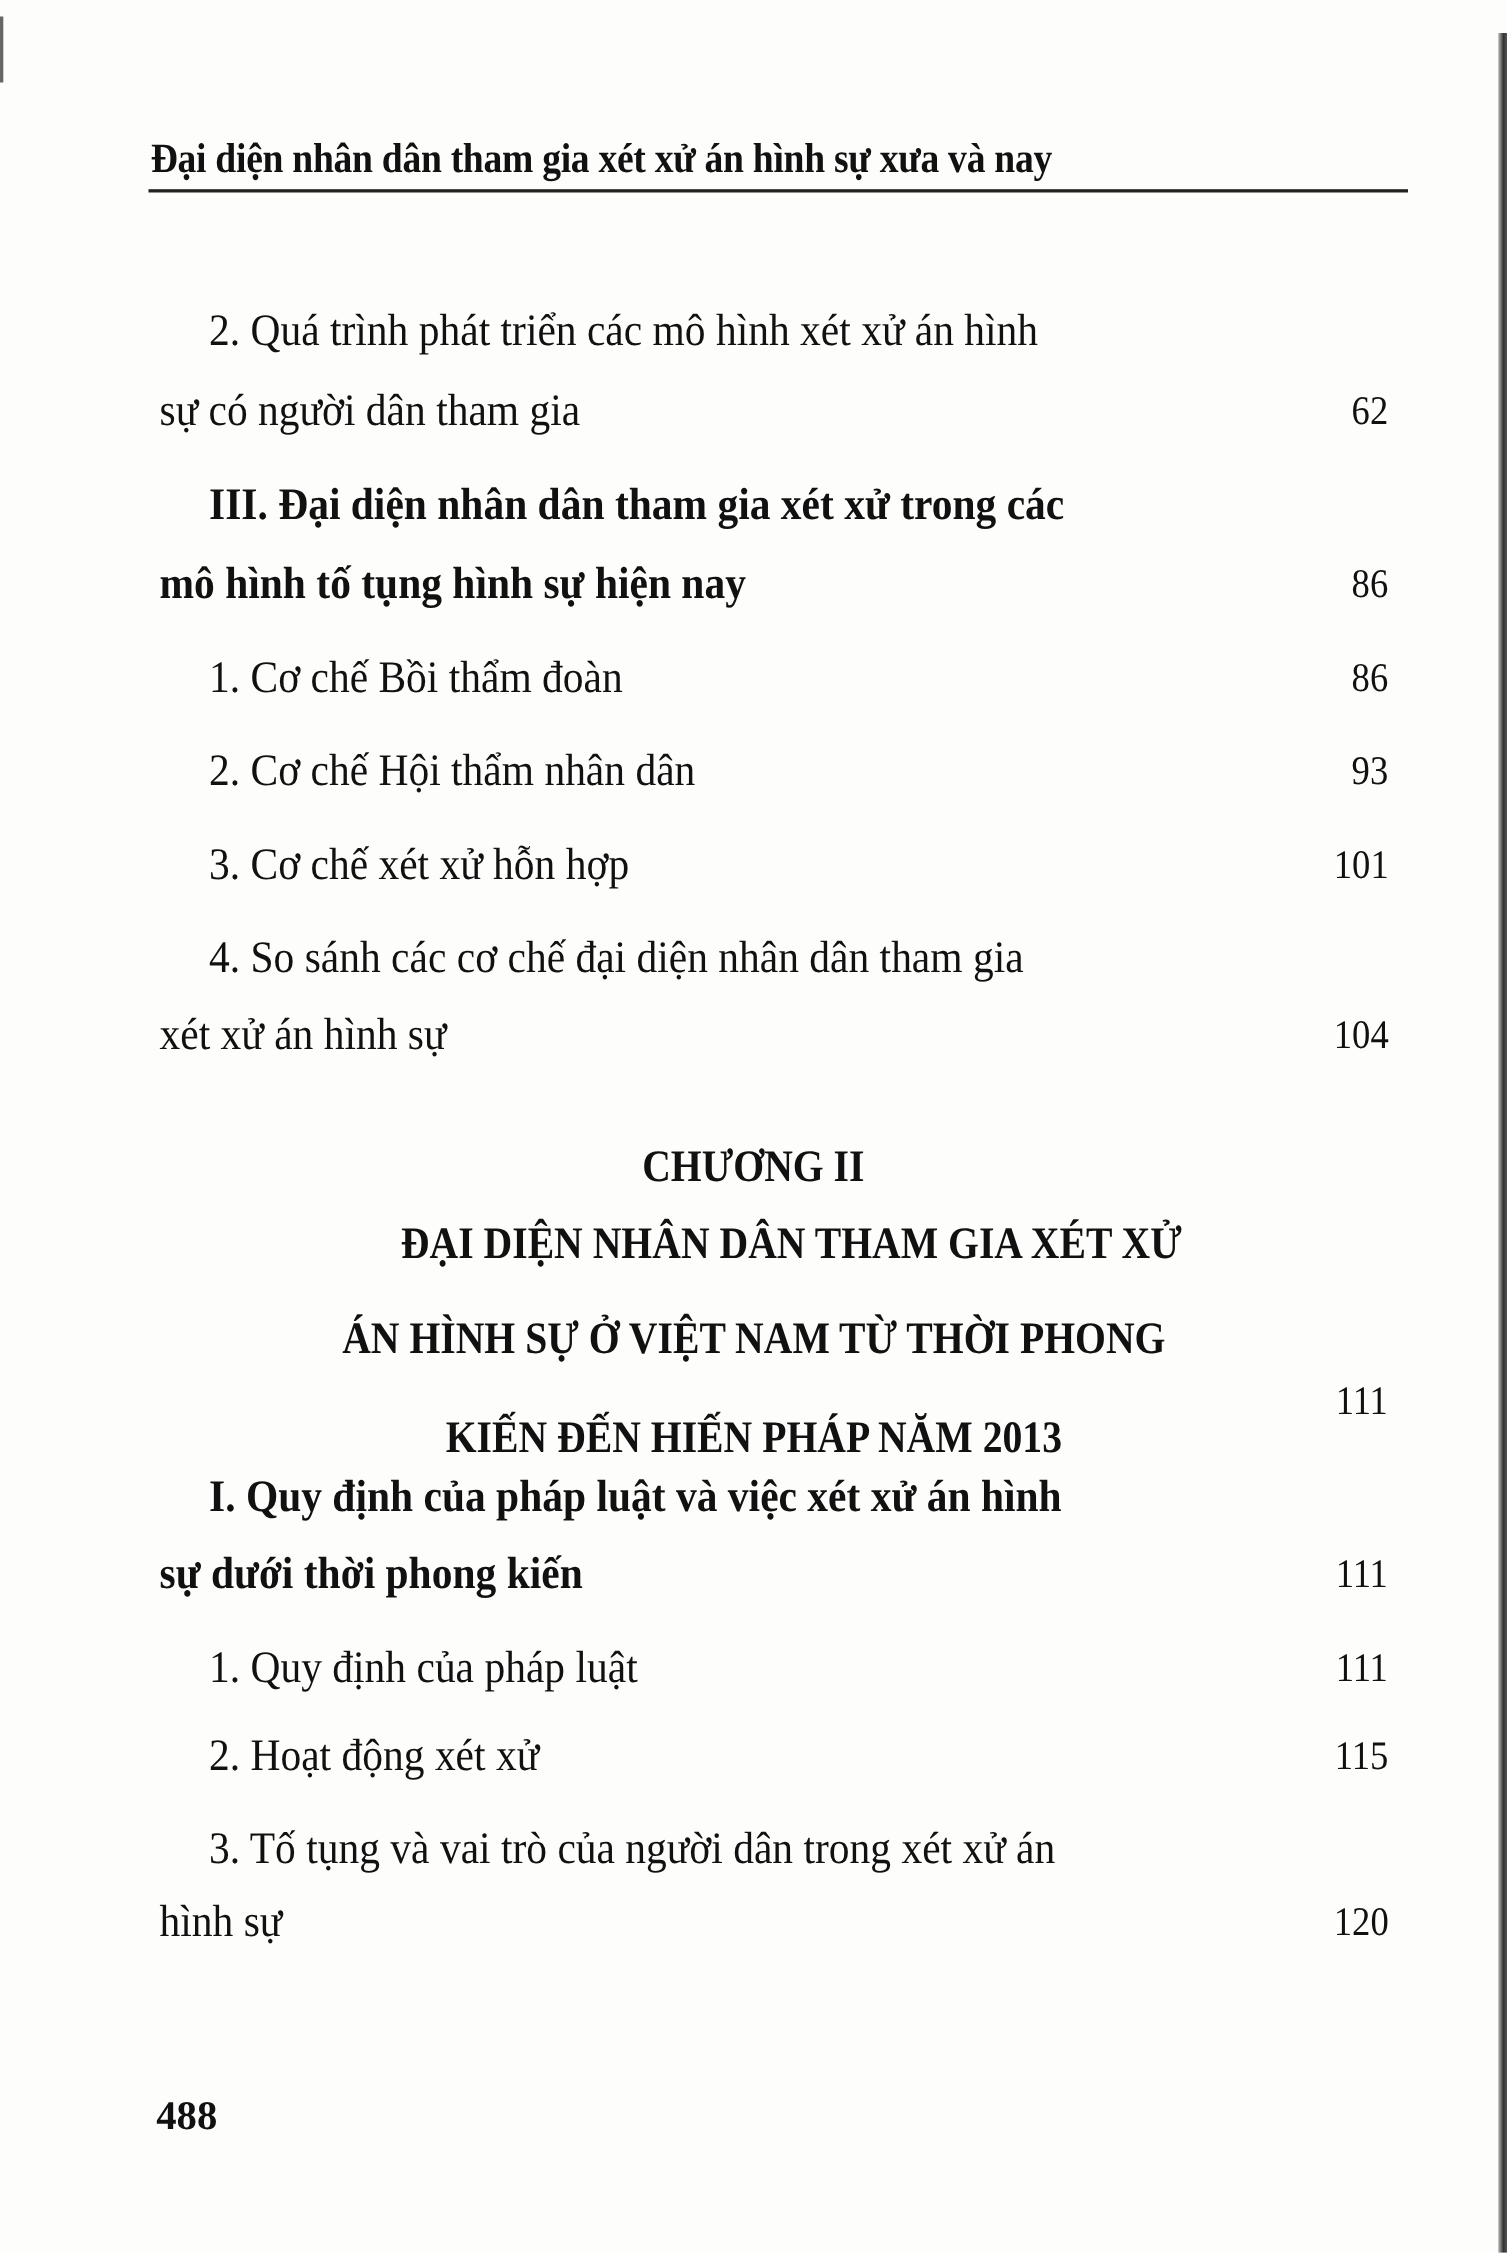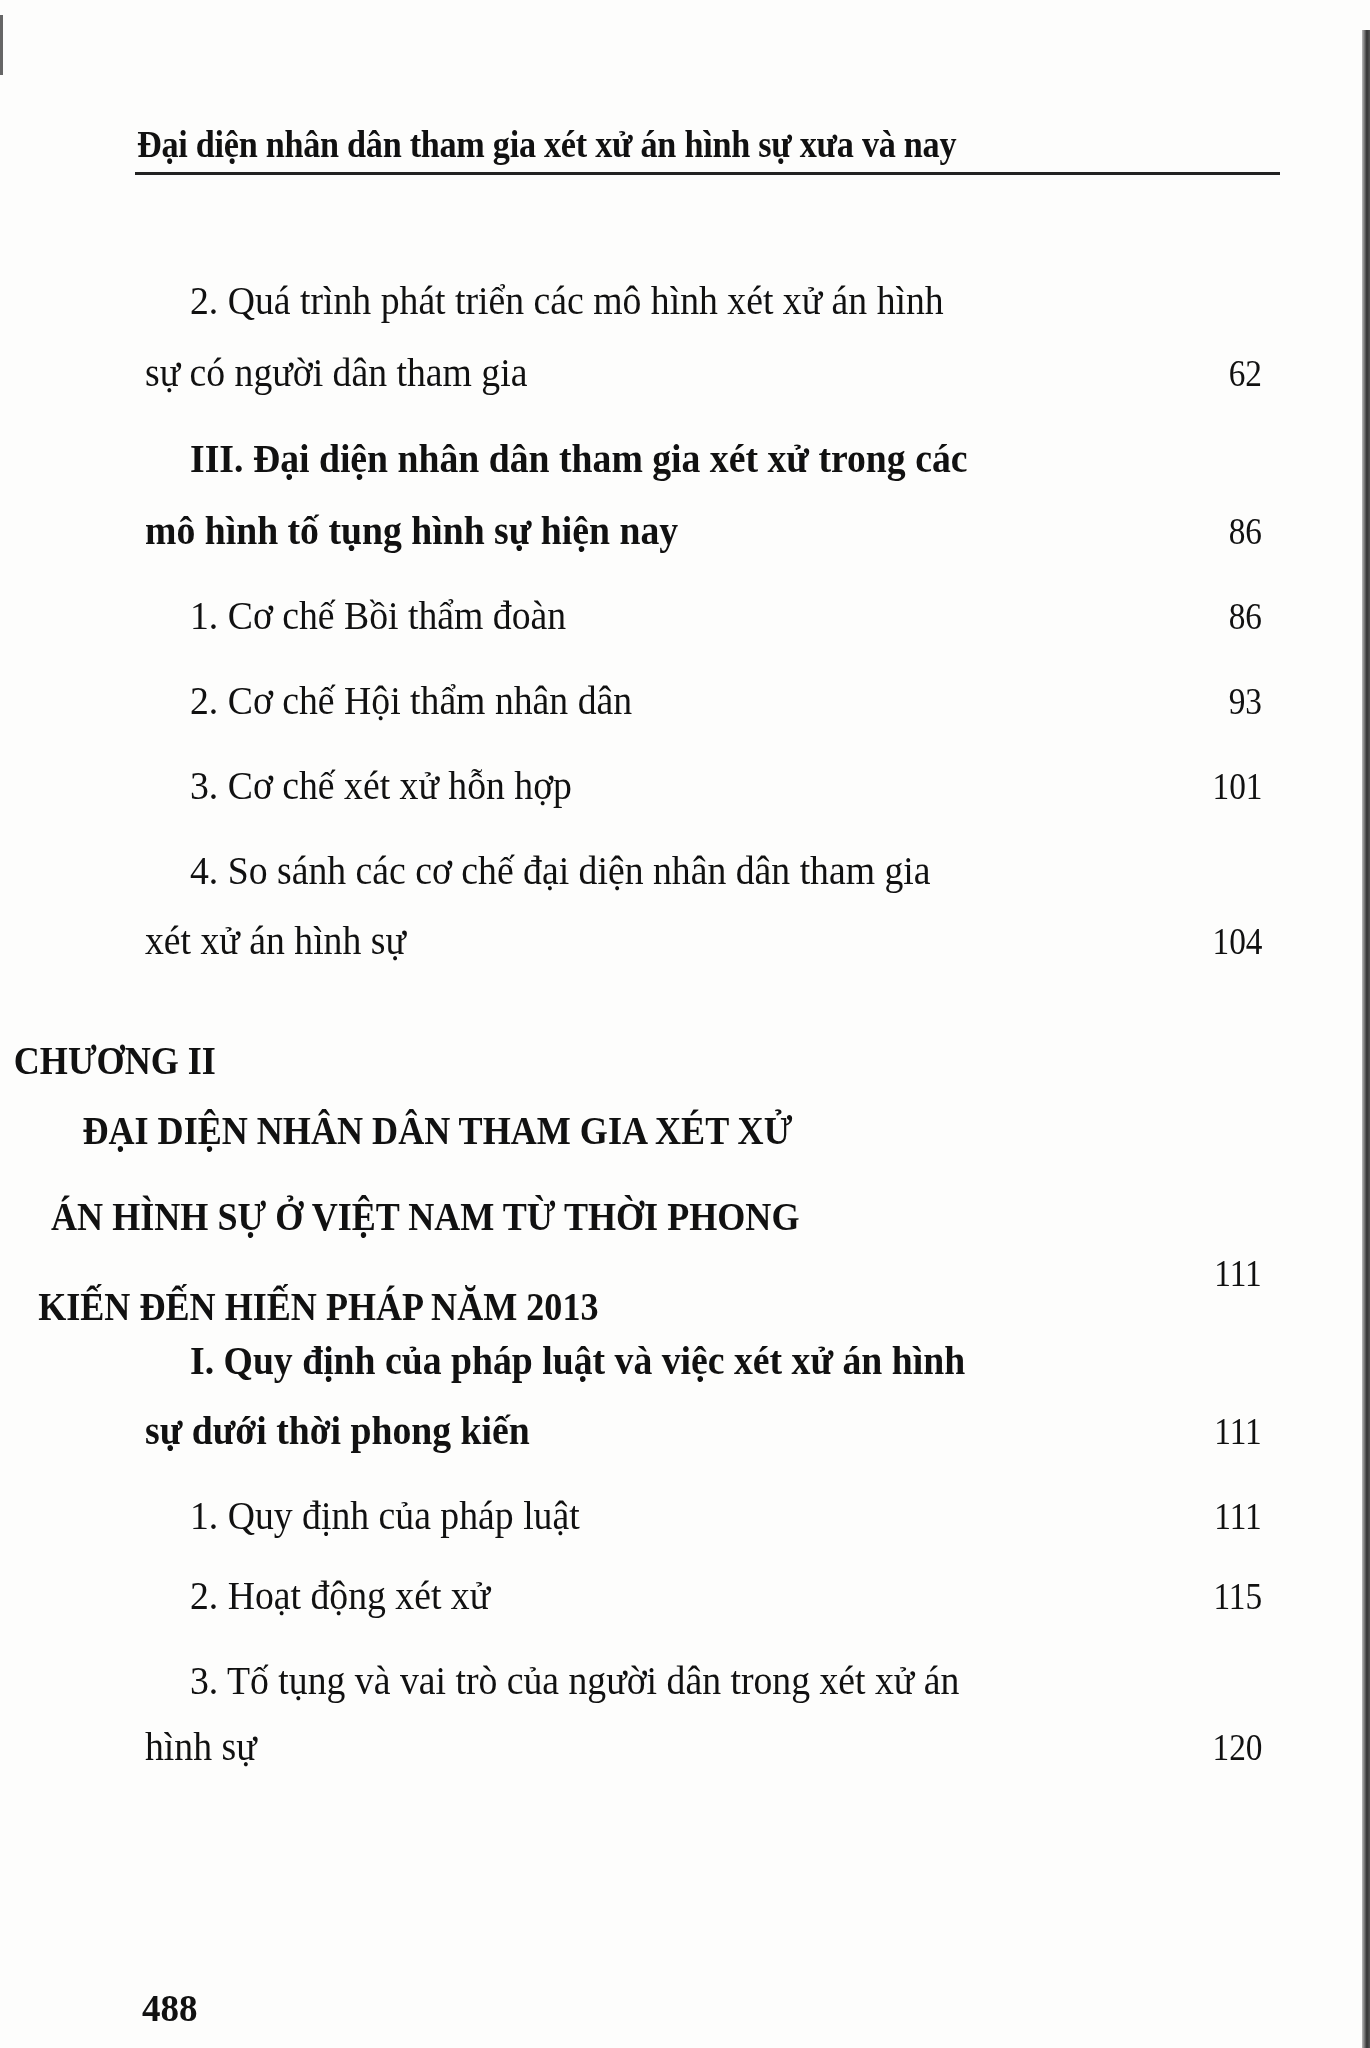--- a/index.html
+++ b/index.html
@@ -31,26 +31,26 @@
   .line {
     position: absolute; font-size: 41px; white-space: nowrap;
     transform: scaleX(0.92); transform-origin: left center;
   }
   .bold { font-weight: bold; }
   .pg {
     position: absolute; right: 108px; font-size: 37px; white-space: nowrap;
     transform: scaleX(0.9); transform-origin: right center;
   }
   .chapter {
-    position: absolute; left: 0; width: 1370px; text-align: left;
+    position: absolute; left: 0; width: 1370px; text-align: center;
     font-size: 41px; font-weight: bold; white-space: nowrap;
   }
   .chapter span { display: inline-block; transform: scaleX(0.88); }
   .folio {
-    position: absolute; left: 142px; top: 1987px;
+    position: absolute; left: 142px; top: 1902px;
     font-size: 37px; font-weight: bold;
   }
 </style>
 </head>
 <body>
 
 <div class="edge-left"></div>
 <div class="edge-right"></div>
 
 <div class="running-head">Đại diện nhân dân tham gia xét xử án hình sự xưa và nay</div>

